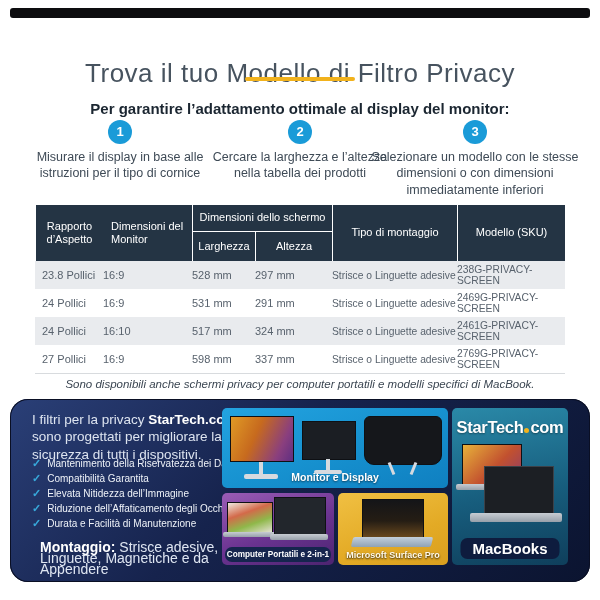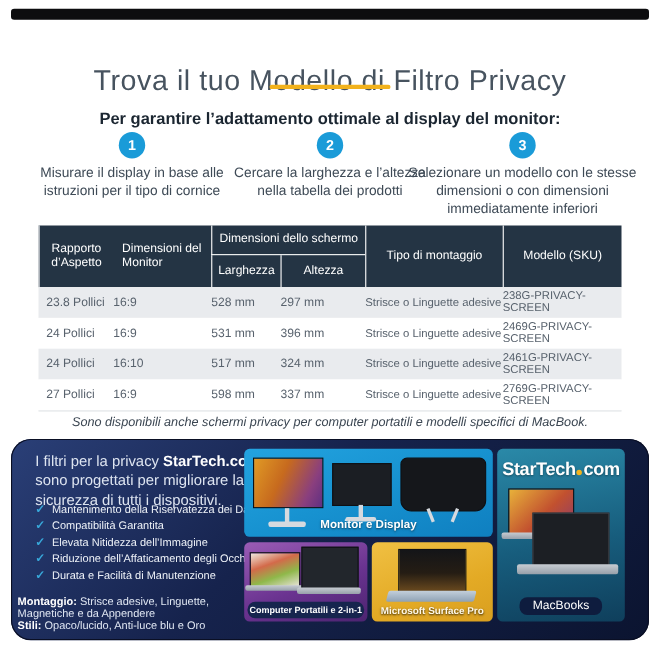--- a/index.html
+++ b/index.html
@@ -57,43 +57,43 @@
         background:linear-gradient(135deg,#2a3f77 0%,#16234d 42%,#0b1430 100%);
         box-shadow:inset 0 0 0 1px #0a0f24;}
   .intro{position:absolute;left:22px;top:12px;width:208px;font-size:13.5px;
         line-height:1.28;color:#dde4f0;}
   .intro b{color:#ffffff;}
   .checklist{position:absolute;left:22px;top:59px;width:230px;}
   .chk-item{display:flex;align-items:flex-start;margin-bottom:4px;
         font-size:10px;color:#eef2f8;line-height:11px;}
   .chk-mark{color:#38a8da;font-weight:bold;font-size:11px;line-height:11px;
         margin-right:6px;}
-  .specs{position:absolute;left:6px;top:143px;width:215px;font-size:10px;
+  .specs{position:absolute;left:30px;top:143px;width:215px;font-size:14px;
         color:#dfe6f2;line-height:11px;}
   .specs b{color:#ffffff;}
 
   .panel{position:absolute;border-radius:5px;overflow:hidden;}
   .panel-blue{left:212px;top:9px;width:226px;height:80px;
         background:linear-gradient(160deg,#23a3e0 0%,#1792d0 50%,#0f7fc0 100%);}
   .panel-purple{left:212px;top:94px;width:112px;height:72px;
         background:linear-gradient(160deg,#9a5cb5 0%,#6a3390 55%,#4c2470 100%);}
   .panel-yellow{left:328px;top:94px;width:110px;height:72px;
         background:linear-gradient(160deg,#f0c043 0%,#e3aa25 60%,#d99f1f 100%);}
   .panel-teal{left:442px;top:9px;width:116px;height:157px;
         background:linear-gradient(170deg,#2a89a8 0%,#175d7d 55%,#0f3f5c 100%);}
 
   .panel-label{position:absolute;left:0;bottom:5px;width:100%;text-align:center;
         color:#ffffff;font-weight:bold;font-size:10.5px;
         text-shadow:0 1px 2px rgba(0,0,0,.55);margin-top:40px;}
   .chip{position:absolute;left:3px;right:3px;bottom:3px;height:15px;
         background:#16254e;border-radius:7px;color:#ffffff;font-weight:bold;
         font-size:8.2px;text-align:center;line-height:15px;}
   .chip-mac{position:absolute;left:50%;transform:translateX(-50%);bottom:6px;
-        background:#0e1c3e;border-radius:7px;color:#ffffff;font-weight:normal;
-        font-size:11px;padding:2px 12px;white-space:nowrap;}
+        background:#0e1c3e;border-radius:7px;color:#ffffff;font-weight:bold;
+        font-size:15px;padding:2px 12px;white-space:nowrap;}
   .surface-label{position:absolute;left:0;bottom:5px;width:100%;
         text-align:center;color:#fff8e6;font-weight:bold;font-size:9px;
         text-shadow:0 1px 2px rgba(0,0,0,.85);}
 
   
   .logo{position:absolute;left:0;top:10px;width:100%;text-align:center;
         color:#ffffff;font-weight:bold;font-size:16.5px;letter-spacing:-.3px;
         text-shadow:0 1px 2px rgba(0,0,0,.4);}
   .logo-dot{display:inline-block;width:5px;height:5px;border-radius:50%;
         background:#f2b21c;margin:0 1px;}
@@ -145,21 +145,21 @@
       <div class="tc">16:9</div>
       <div class="tc">528 mm</div>
       <div class="tc">297 mm</div>
       <div class="tc small">Strisce o Linguette adesive</div>
       <div class="tc small">238G-PRIVACY-SCREEN</div>
     </div>
     <div class="trow">
       <div class="tc left">24 Pollici</div>
       <div class="tc">16:9</div>
       <div class="tc">531 mm</div>
-      <div class="tc">396 mm</div>
+      <div class="tc">291 mm</div>
       <div class="tc small">Strisce o Linguette adesive</div>
       <div class="tc small">2469G-PRIVACY-SCREEN</div>
     </div>
     <div class="trow">
       <div class="tc left">24 Pollici</div>
       <div class="tc">16:10</div>
       <div class="tc">517 mm</div>
       <div class="tc">324 mm</div>
       <div class="tc small">Strisce o Linguette adesive</div>
       <div class="tc small">2461G-PRIVACY-SCREEN</div>
@@ -198,21 +198,20 @@
         <span>Riduzione dell’Affaticamento degli Occhi</span>
       </div>
       <div class="chk-item">
         <span class="chk-mark">✓</span>
         <span>Durata e Facilità di Manutenzione</span>
       </div>
     </div>
 
     <div class="specs">
       <div><b>Montaggio:</b><span> Strisce adesive, Linguette, Magnetiche e da Appendere</span></div>
-      <div><b>Stili:</b><span> Opaco/lucido, Anti-luce blu e Oro</span></div>
     </div>
 
     <div class="panel panel-blue">
       <div class="mon-screen" style="left:8px;top:8px;width:62px;height:44px;
            background:linear-gradient(115deg,#e09a25 0%,#c76a1e 40%,#8a3f7e 78%,#5f2f82 100%);"></div>
       <div class="mon-stand" style="left:37px;top:54px;width:4px;height:13px;"></div>
       <div class="mon-base" style="left:22px;top:66px;width:34px;height:5px;"></div>
       <div class="mon-screen" style="left:80px;top:13px;width:52px;height:37px;background:#1b1e23;"></div>
       <div class="mon-stand" style="left:104px;top:51px;width:4px;height:12px;"></div>
       <div class="mon-base" style="left:92px;top:62px;width:28px;height:4px;"></div>

